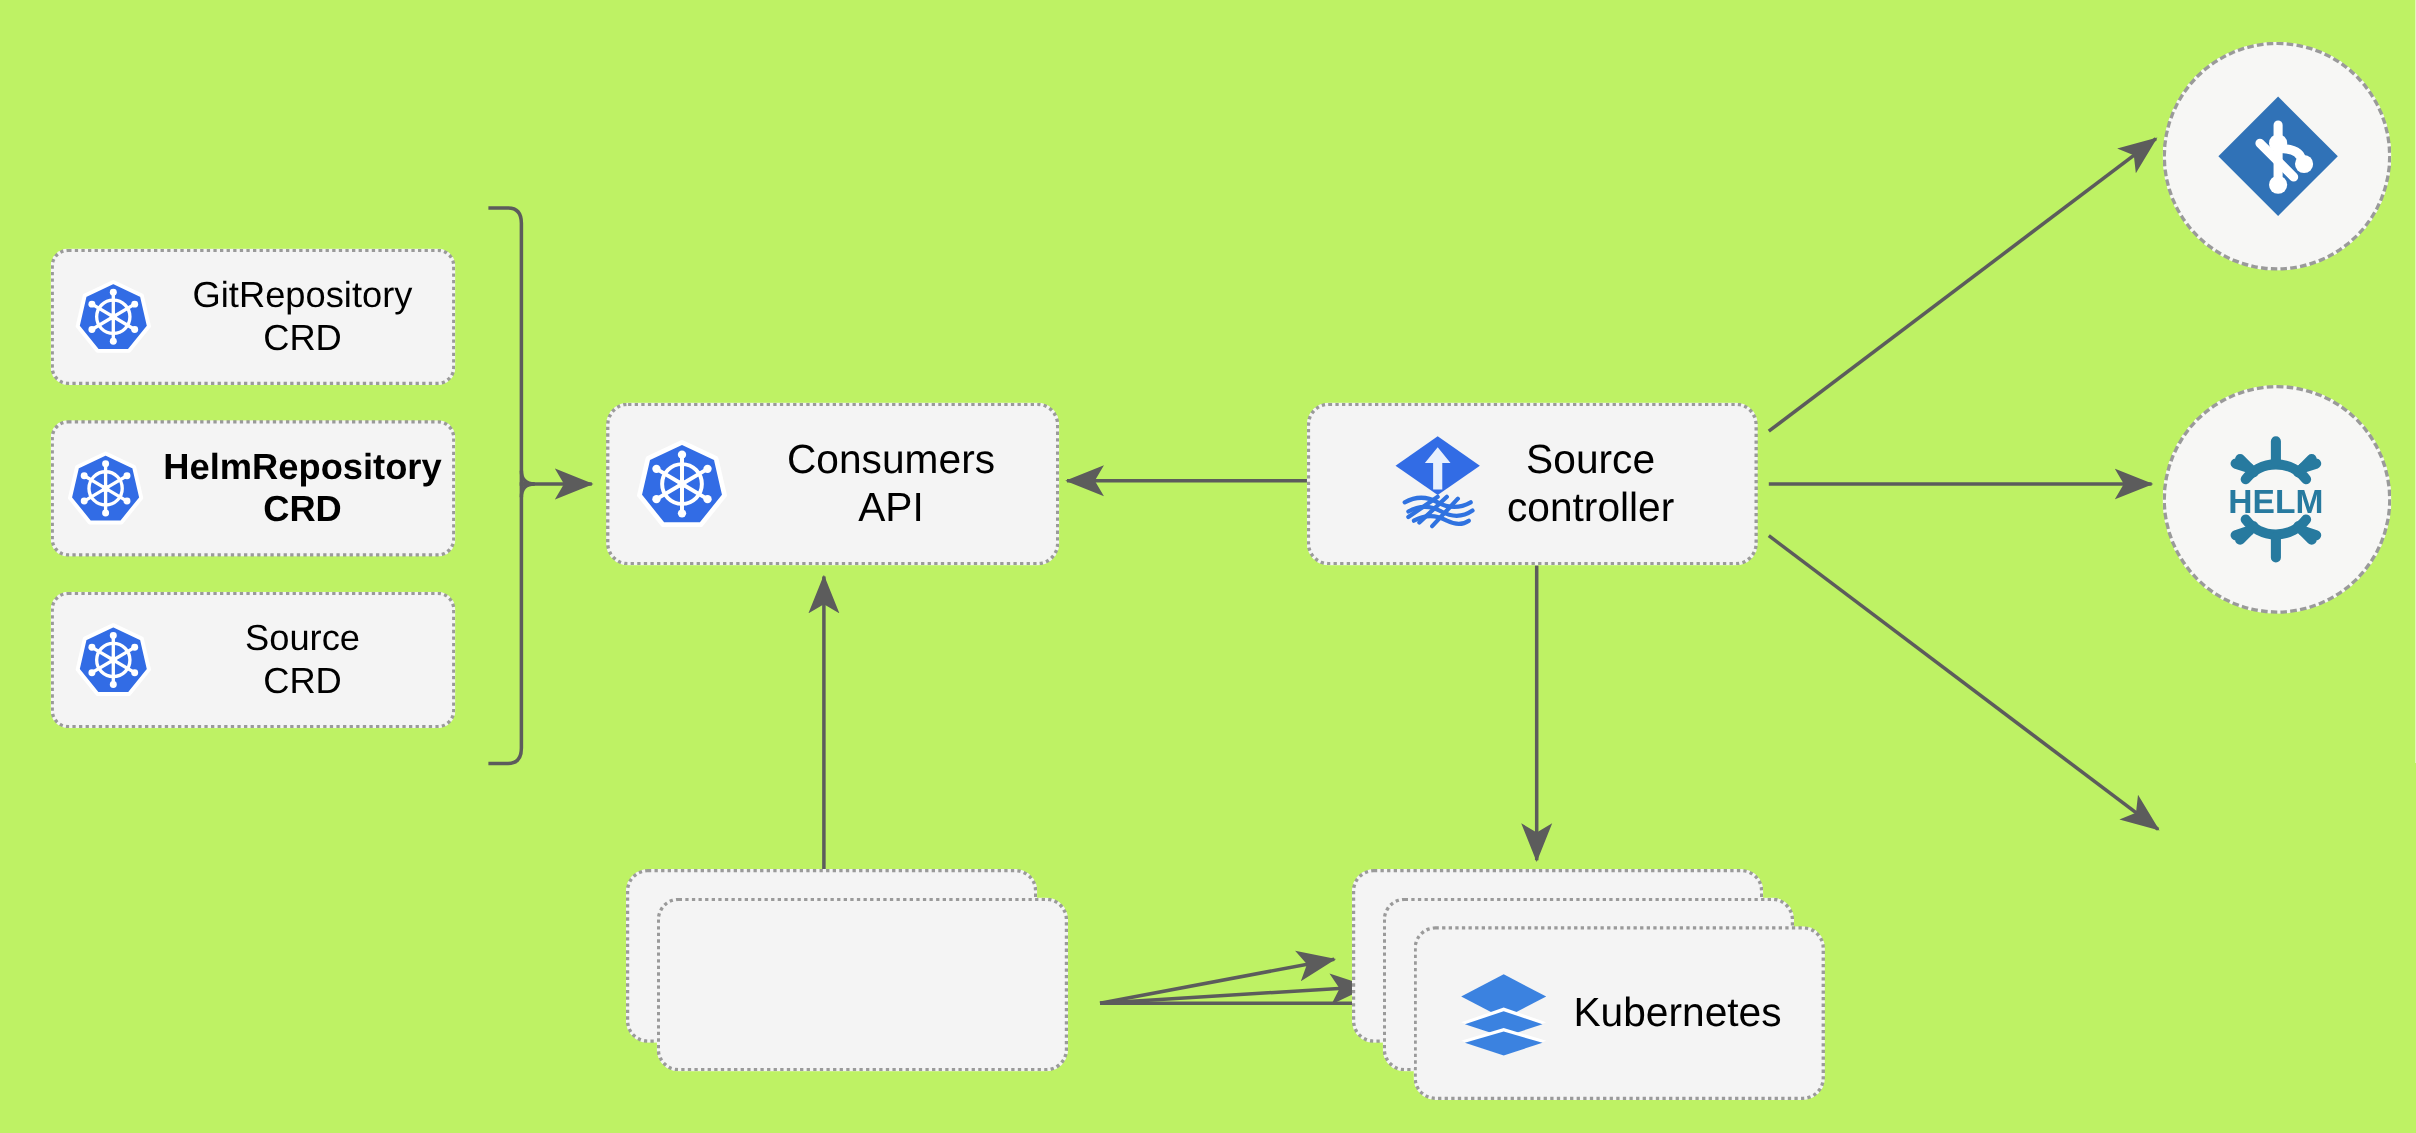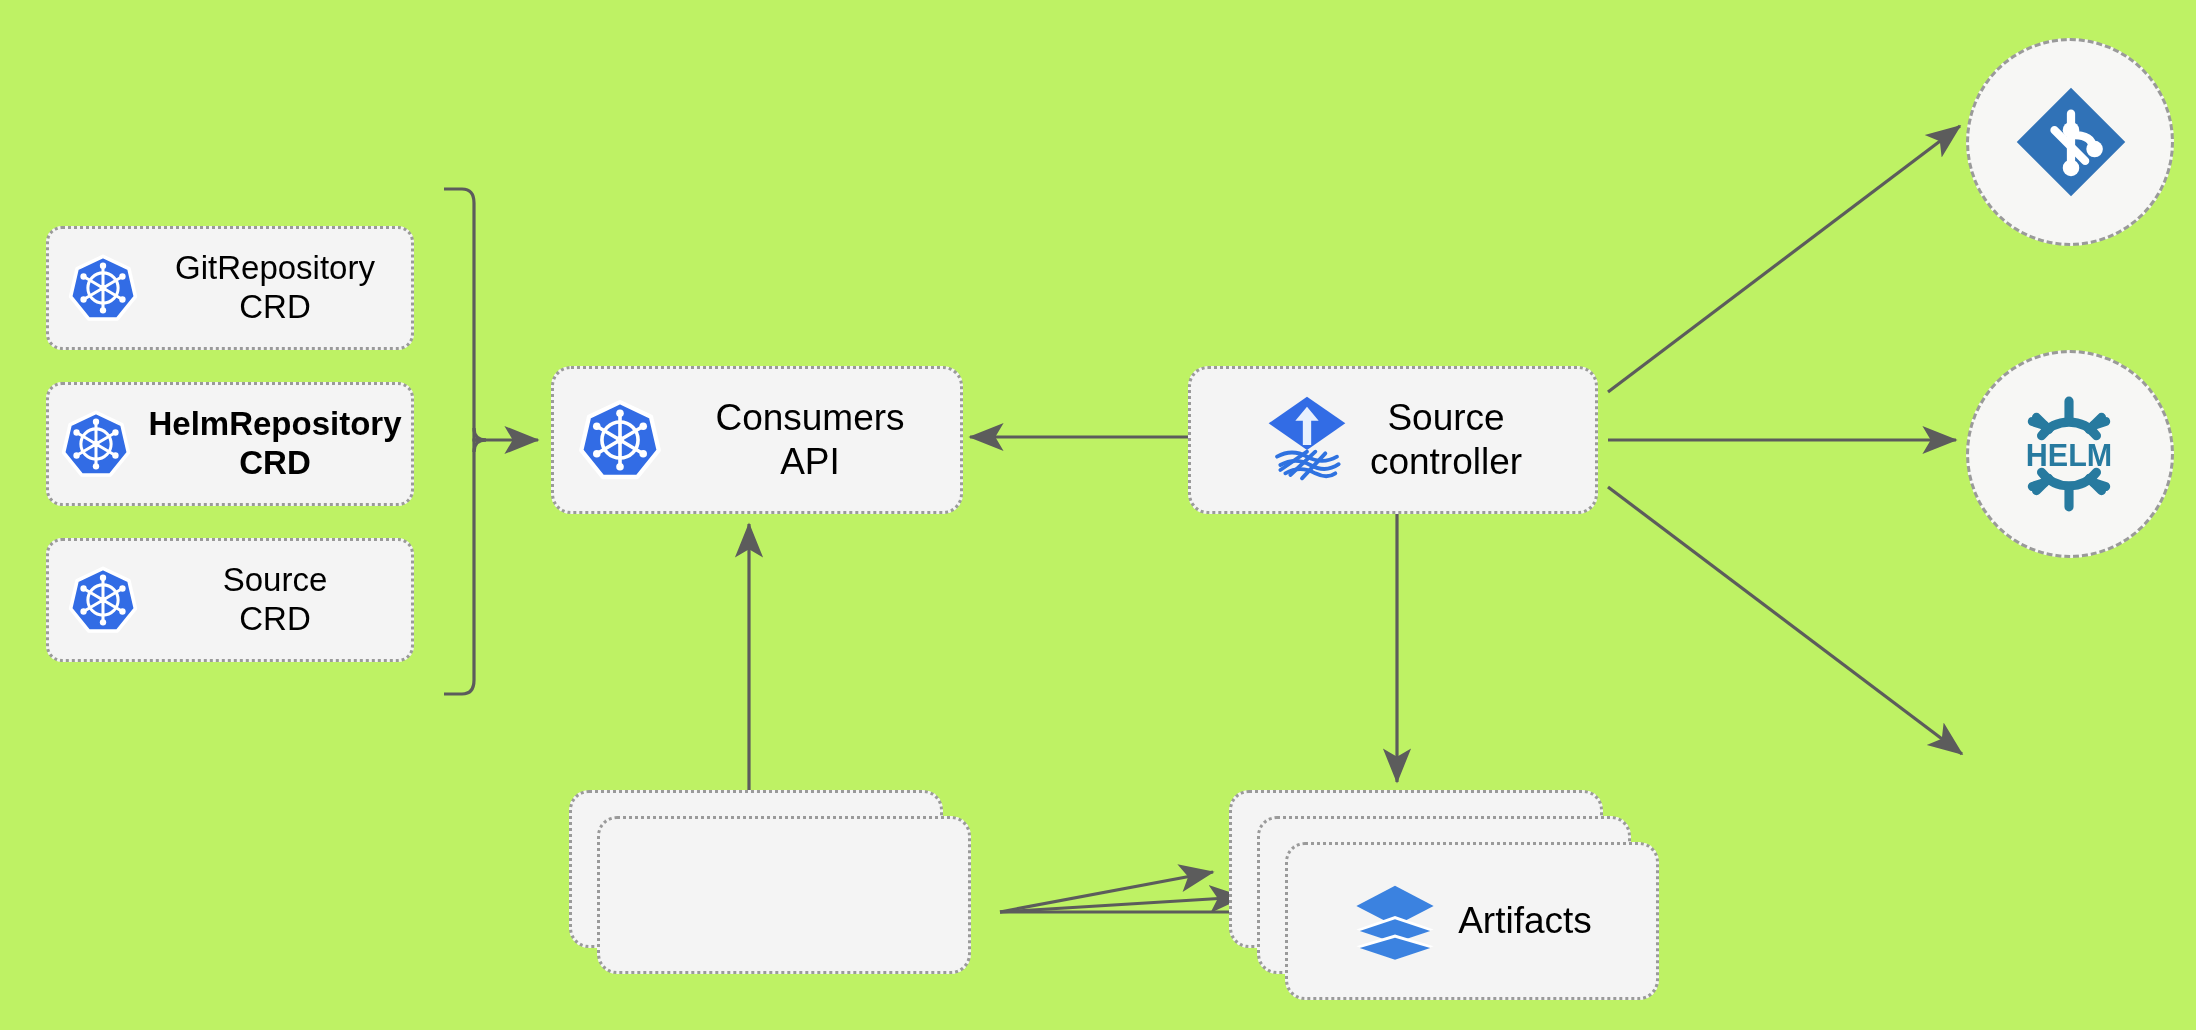--- a/index.html
+++ b/index.html
@@ -286,21 +286,21 @@
       <div class="node-inner">
         <span class="icon-slot">
           <svg viewBox="0 0 100 100" width="84" height="84">
             <polygon points="50,8 96,32 50,56 4,32" fill="#3b82e0"></polygon>
             <polygon points="50,44 96,60 50,76 4,60" fill="#ffffff"></polygon>
             <polygon points="50,48 92,62 50,76 8,62" fill="#3b82e0"></polygon>
             <polygon points="50,66 96,80 50,96 4,80" fill="#ffffff"></polygon>
             <polygon points="50,70 92,82 50,96 8,82" fill="#3b82e0"></polygon>
           </svg>
         </span>
-        <span class="node-label">Artifacts</span>
+        <span class="node-label">Kubernetes</span>
       </div>
     </div>
   </div>
 
   <div class="circle-node" id="circle-git">
     <span class="circle-icon">
       <svg viewBox="0 0 100 100" width="118" height="118">
         <polygon points="50,4 96,50 50,96 4,50" fill="#3072b7"></polygon>
         <g stroke="#ffffff" stroke-width="7" fill="none" stroke-linecap="round">
           <path d="M36,40 L62,66"></path>

